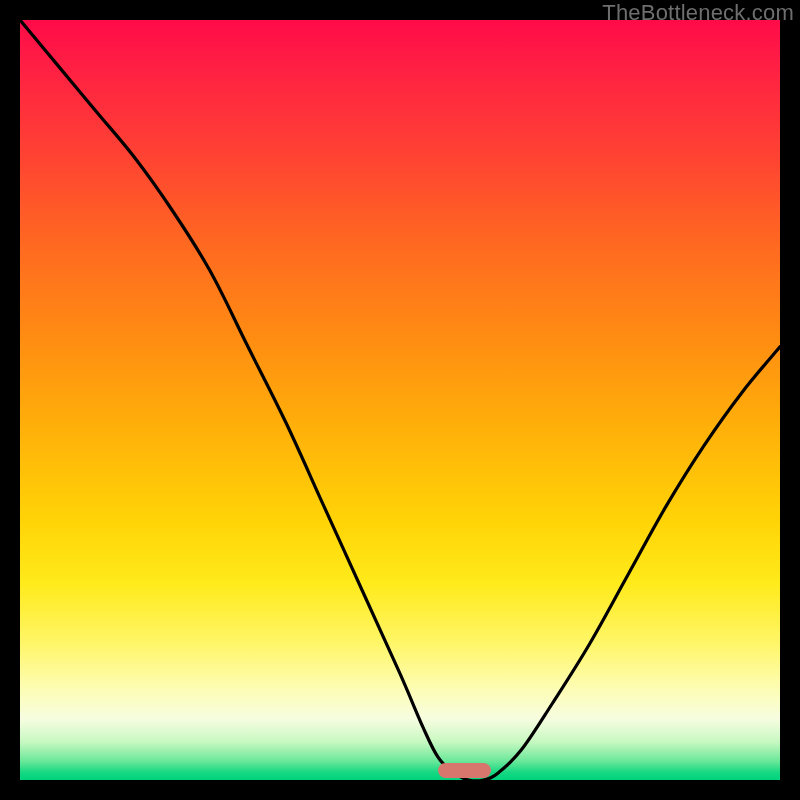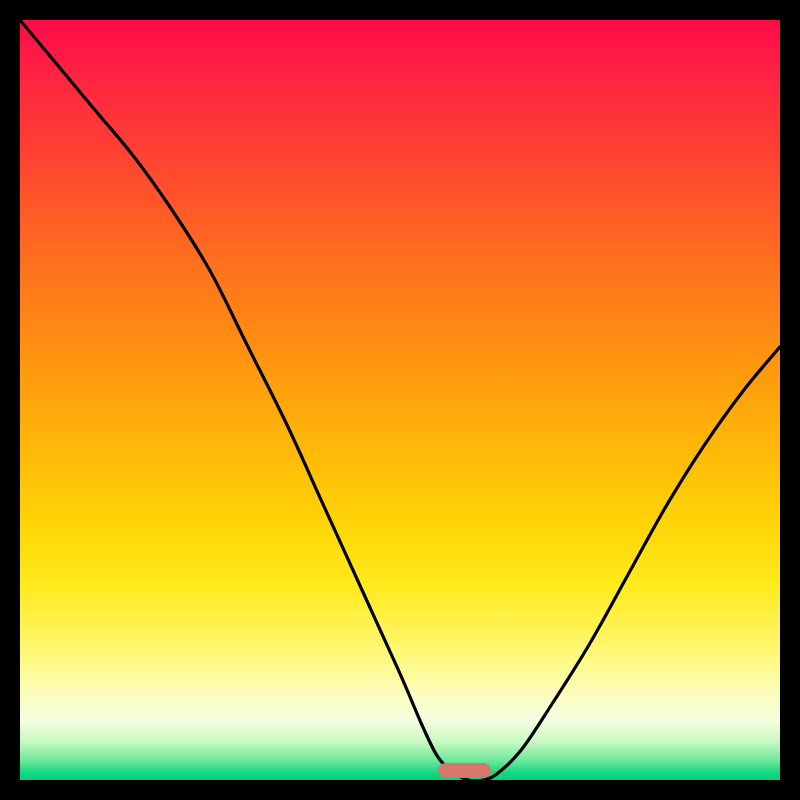--- a/index.html
+++ b/index.html
@@ -88,13 +88,14 @@
   <div class="plot-area">
     <div class="gradient"></div>
 
     <svg class="curve-svg" viewBox="0 0 760 760" preserveAspectRatio="none">
       <path id="curve" class="curve-path" d="M 0.0 0.0 C 6.8 8.2, 24.3 29.2, 38.0 45.6 C 51.7 62.0, 62.3 74.8, 76.0 91.2 C 89.7 107.6, 100.3 119.0, 114.0 136.8 C 127.7 154.6, 138.3 169.5, 152.0 190.0 C 165.7 210.5, 176.3 226.2, 190.0 250.8 C 203.7 275.4, 214.3 299.4, 228.0 326.8 C 241.7 354.2, 252.3 374.1, 266.0 402.8 C 279.7 431.5, 290.3 456.3, 304.0 486.4 C 317.7 516.5, 328.3 539.9, 342.0 570.0 C 355.7 600.1, 369.1 629.0, 380.0 653.6 C 390.9 678.2, 396.0 691.8, 402.8 706.8 C 409.6 721.8, 412.5 729.0, 418.0 737.2 C 423.5 745.4, 427.7 748.3, 433.2 752.4 C 438.7 756.5, 442.9 758.6, 448.4 760.0 C 453.9 761.4, 458.1 761.4, 463.6 760.0 C 469.1 758.6, 472.0 757.9, 478.8 752.4 C 485.6 746.9, 492.0 741.9, 501.6 729.6 C 511.2 717.3, 519.7 703.2, 532.0 684.0 C 544.3 664.8, 556.3 646.5, 570.0 623.2 C 583.7 599.9, 594.3 579.4, 608.0 554.8 C 621.7 530.2, 632.3 509.7, 646.0 486.4 C 659.7 463.1, 670.3 446.1, 684.0 425.6 C 697.7 405.1, 708.3 390.2, 722.0 372.4 C 735.7 354.6, 753.2 335.0, 760.0 326.8"></path>
     </svg>
 
     <div id="marker" class="marker" style="left: 418px; width: 53.2px;"></div>
   </div>
 
+  <div class="watermark">TheBottleneck.com</div>
 </div>
 
 </body></html>

